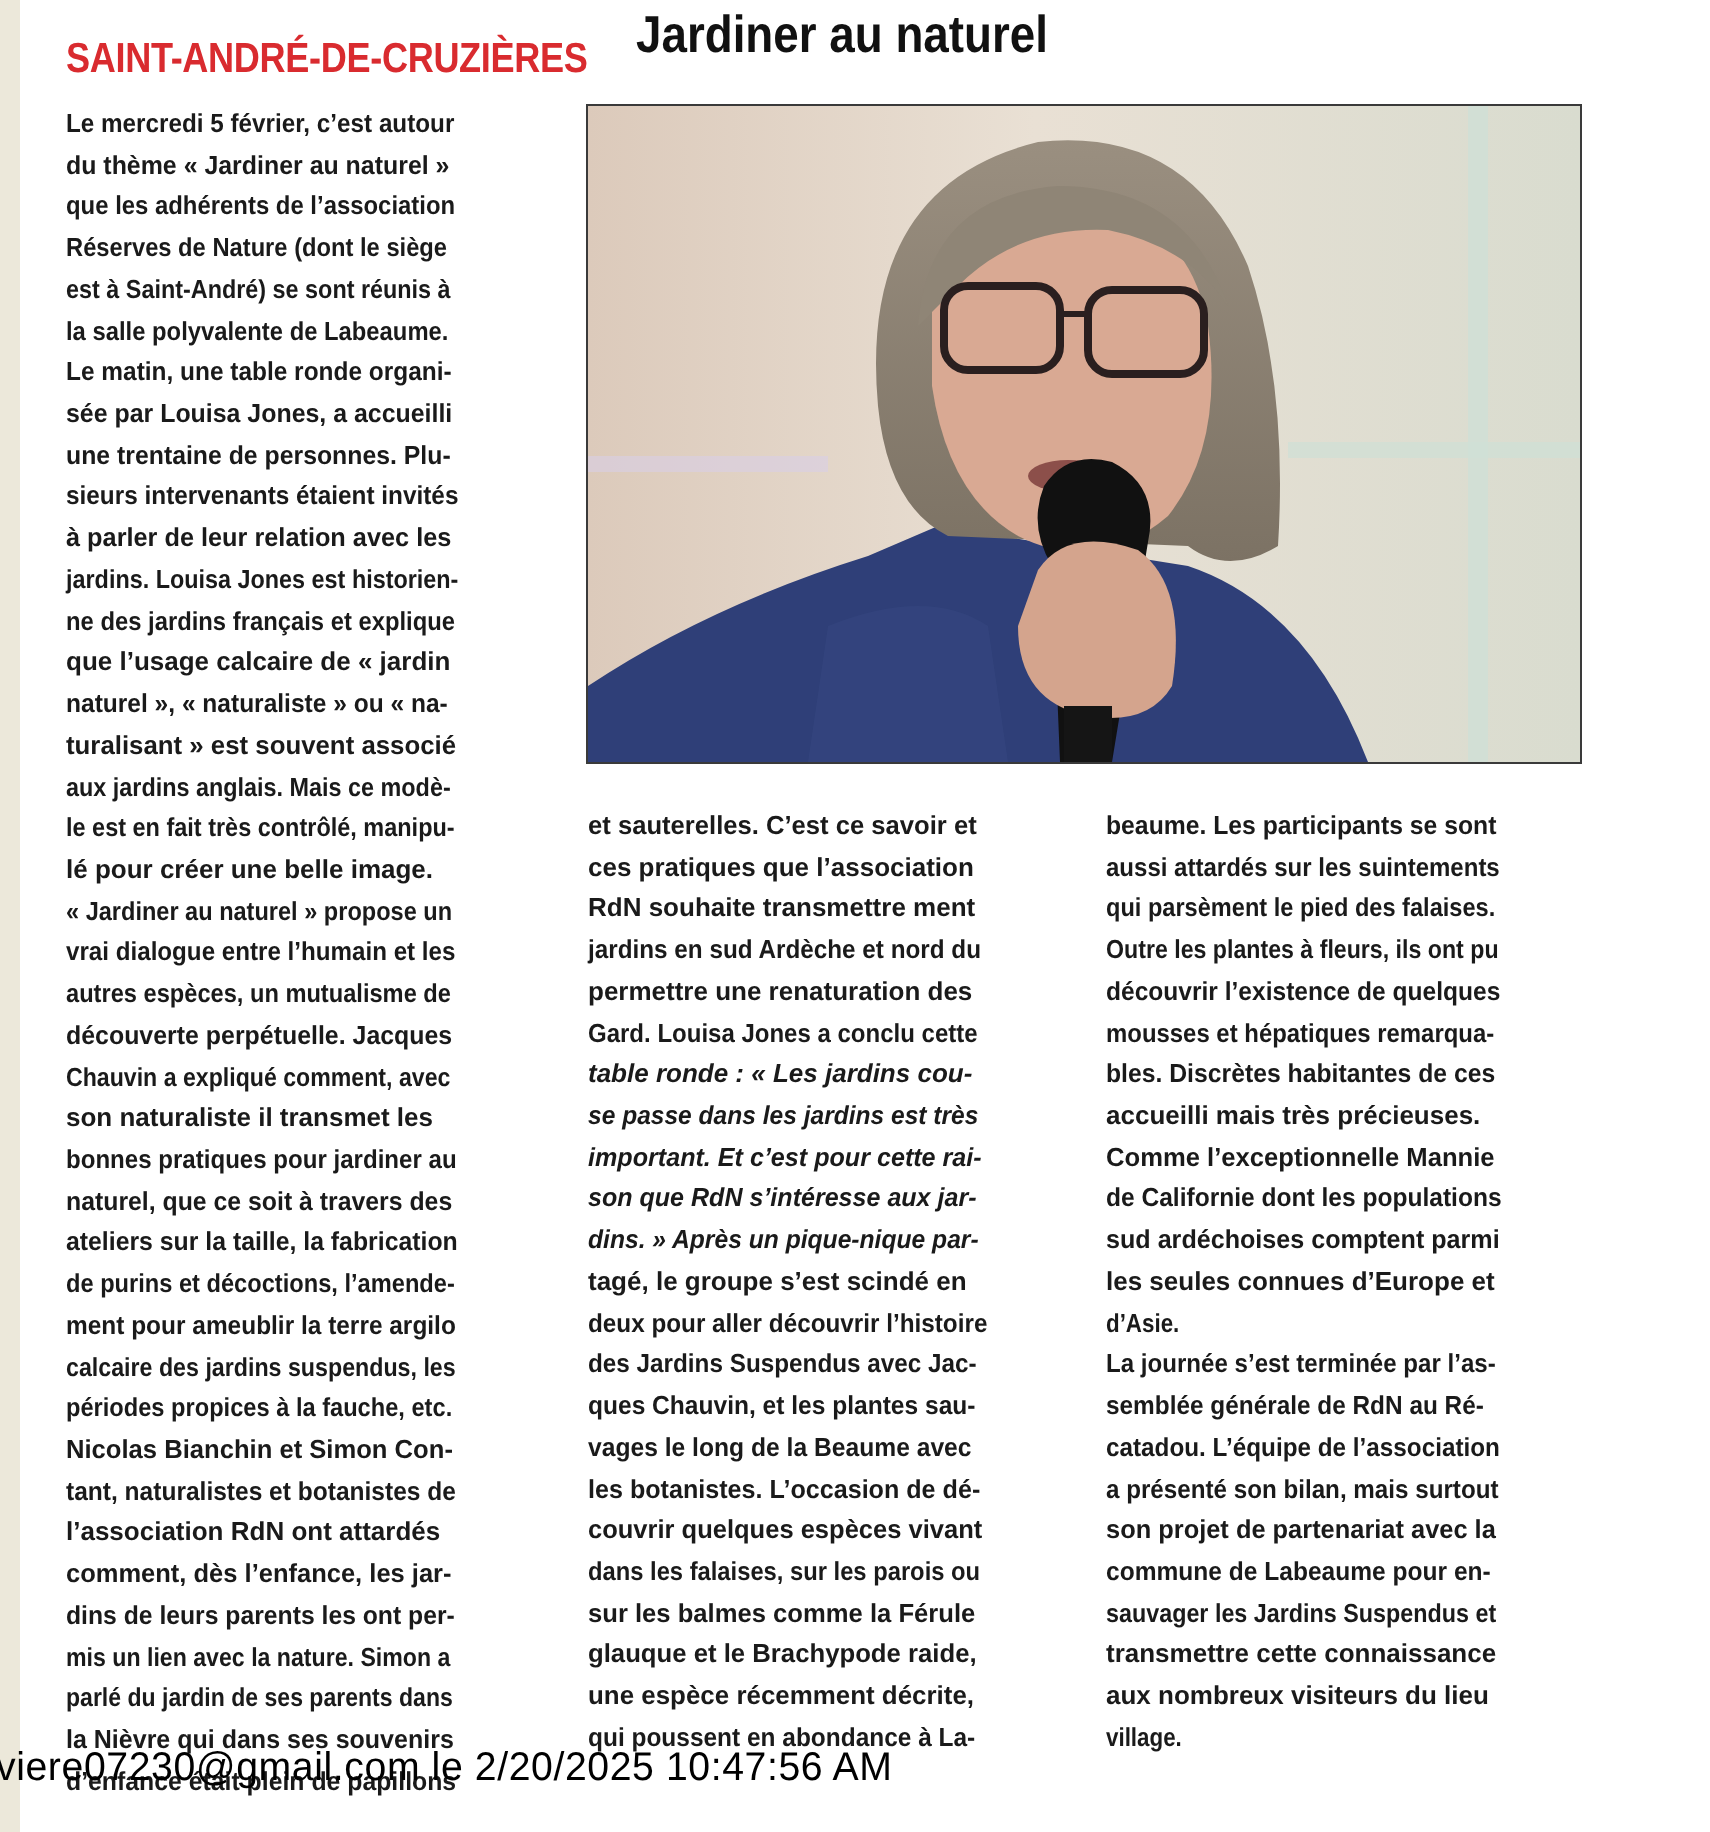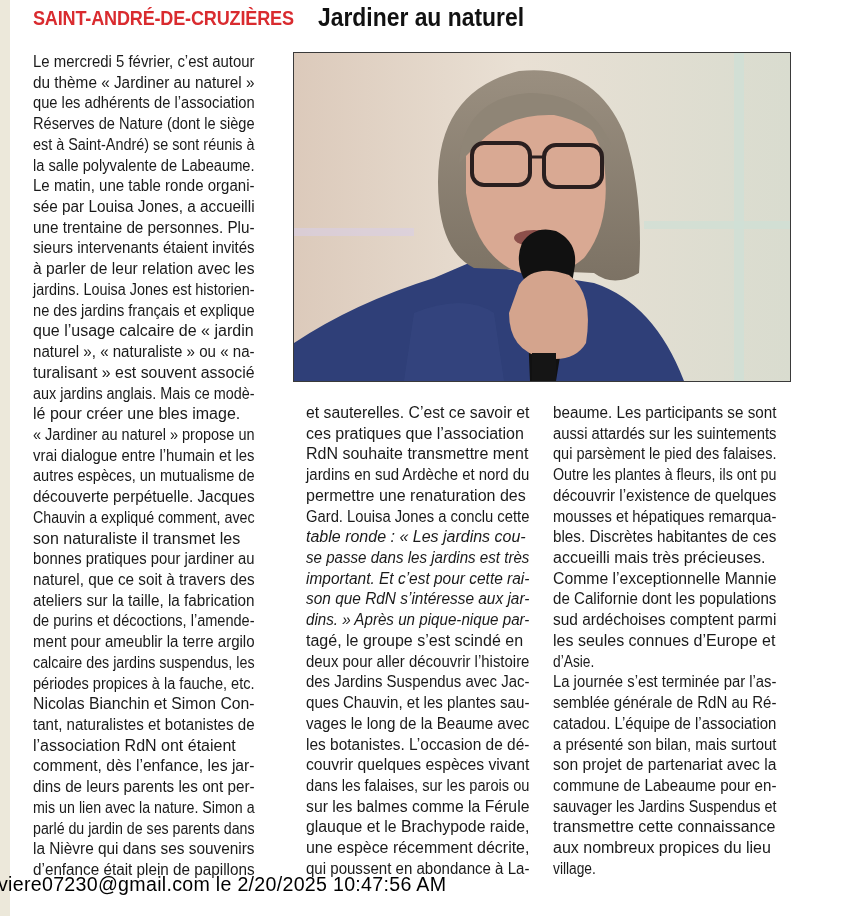--- a/index.html
+++ b/index.html
@@ -8,53 +8,54 @@
       background: #ffffff;
       font-family: "Liberation Sans", sans-serif;
       color: #1a1a1a;
     }
     .margin-strip {
       position: absolute; left: 0; top: 0; width: 10px; height: 916px;
       background: #ece8da;
     }
     .header {
       position: absolute; left: 33px; top: 6px; height: 36px;
-      display: flex; align-items: flex-start; white-space: nowrap;
+      display: flex; align-items: flex-end; white-space: nowrap;
     }
     .kicker {
       color: #d92b2f; font-weight: bold; font-size: 21px;
       transform: scaleX(0.86); transform-origin: left center;
       display: inline-block; letter-spacing: -0.2px;
     }
     .headline {
       position: absolute; left: 318px; top: 2px;
       color: #111; font-weight: bold; font-size: 26px;
       transform: scaleX(0.88); transform-origin: left center;
       display: inline-block; white-space: nowrap;
     }
     .photo {
       position: absolute; left: 293px; top: 52px; width: 496px; height: 328px;
       border: 1px solid #3a3a3a; overflow: hidden;
       background: linear-gradient(90deg, #d9cbbd 0%, #e6dccf 40%, #e2ddd2 70%, #d5d8cc 100%);
     }
     .photo svg { display: block; width: 100%; height: 100%; }
     .col {
-      position: absolute; font-size: 16px; line-height: 20.72px;
+      position: absolute; font-size: 13px; line-height: 20.72px;
       text-align: justify;
+      font-weight: bold;
     }
     .col .line {
       display: block; white-space: nowrap; height: 20.72px;
       overflow: visible;
       transform-origin: left top;
     }
     .col .ln {
       display: inline-block; transform: scaleX(0.86); transform-origin: left top;
     }
     .col-left { left: 33px; top: 52px; width: 238px; }
-    .col-mid { left: 294px; top: 403px; width: 240px; margin-left: 12px; }
+    .col-mid { left: 294px; top: 403px; width: 240px; }
     .col-right { left: 553px; top: 403px; width: 240px; }
     .watermark {
       position: absolute; left: -2px; top: 873px;
       font-size: 20px; color: #000; white-space: nowrap;
       transform: scaleX(0.98); transform-origin: left top;
       letter-spacing: 0.3px;
     }
   </style>
 </head>
 <body>
@@ -117,37 +118,38 @@
     <span class="line"><span class="ln" style="transform: scaleX(0.958048);">sée par Louisa Jones, a accueilli</span></span>
     <span class="line"><span class="ln" style="transform: scaleX(0.954326);">une trentaine de personnes. Plu-</span></span>
     <span class="line"><span class="ln" style="transform: scaleX(0.936489);">sieurs intervenants étaient invités</span></span>
     <span class="line"><span class="ln" style="transform: scaleX(0.973104);">à parler de leur relation avec les</span></span>
     <span class="line"><span class="ln" style="transform: scaleX(0.899333);">jardins. Louisa Jones est historien-</span></span>
     <span class="line"><span class="ln" style="transform: scaleX(0.91577);">ne des jardins français et explique</span></span>
     <span class="line"><span class="ln" style="transform: scaleX(1);">que l’usage calcaire de « jardin</span></span>
     <span class="line"><span class="ln" style="transform: scaleX(0.943508);">naturel », « naturaliste » ou « na-</span></span>
     <span class="line"><span class="ln" style="transform: scaleX(0.992442);">turalisant » est souvent associé</span></span>
     <span class="line"><span class="ln" style="transform: scaleX(0.899386);">aux jardins anglais. Mais ce modè-</span></span>
-    <span class="line"><span class="ln" style="transform: scaleX(1);">lé pour créer une bles image.</span></span>
+    <span class="line"><span class="ln" style="transform: scaleX(0.902637);">le est en fait très contrôlé, manipu-</span></span>
+    <span class="line"><span class="ln" style="transform: scaleX(1);">lé pour créer une belle image.</span></span>
     <span class="line"><span class="ln" style="transform: scaleX(0.90575);">« Jardiner au naturel » propose un</span></span>
     <span class="line"><span class="ln" style="transform: scaleX(0.929461);">vrai dialogue entre l’humain et les</span></span>
     <span class="line"><span class="ln" style="transform: scaleX(0.909156);">autres espèces, un mutualisme de</span></span>
     <span class="line"><span class="ln" style="transform: scaleX(0.957987);">découverte perpétuelle. Jacques</span></span>
     <span class="line"><span class="ln" style="transform: scaleX(0.889668);">Chauvin a expliqué comment, avec</span></span>
     <span class="line"><span class="ln" style="transform: scaleX(1);">son naturaliste il transmet les</span></span>
     <span class="line"><span class="ln" style="transform: scaleX(0.925901);">bonnes pratiques pour jardiner au</span></span>
     <span class="line"><span class="ln" style="transform: scaleX(0.954446);">naturel, que ce soit à travers des</span></span>
     <span class="line"><span class="ln" style="transform: scaleX(0.954506);">ateliers sur la taille, la fabrication</span></span>
     <span class="line"><span class="ln" style="transform: scaleX(0.909102);">de purins et décoctions, l’amende-</span></span>
     <span class="line"><span class="ln" style="transform: scaleX(0.940131);">ment pour ameublir la terre argilo</span></span>
     <span class="line"><span class="ln" style="transform: scaleX(0.892849);">calcaire des jardins suspendus, les</span></span>
     <span class="line"><span class="ln" style="transform: scaleX(0.909102);">périodes propices à la fauche, etc.</span></span>
     <span class="line"><span class="ln" style="transform: scaleX(0.984679);">Nicolas Bianchin et Simon Con-</span></span>
     <span class="line"><span class="ln" style="transform: scaleX(0.943508);">tant, naturalistes et botanistes de</span></span>
-    <span class="line"><span class="ln" style="transform: scaleX(1);">l’association RdN ont étaient</span></span>
+    <span class="line"><span class="ln" style="transform: scaleX(1);">l’association RdN ont attardés</span></span>
     <span class="line"><span class="ln" style="transform: scaleX(0.980874);">comment, dès l’enfance, les jar-</span></span>
     <span class="line"><span class="ln" style="transform: scaleX(0.950811);">dins de leurs parents les ont per-</span></span>
     <span class="line"><span class="ln" style="transform: scaleX(0.88972);">mis un lien avec la nature. Simon a</span></span>
     <span class="line"><span class="ln" style="transform: scaleX(0.886406);">parlé du jardin de ses parents dans</span></span>
     <span class="line"><span class="ln" style="transform: scaleX(0.961859);">la Nièvre qui dans ses souvenirs</span></span>
     <span class="line"><span class="ln" style="transform: scaleX(0.954266);">d’enfance était plein de papillons</span></span>
   </div>
 <div class="col col-mid" id="col-mid">
     <span class="line"><span class="ln" style="transform: scaleX(0.985184);">et sauterelles. C’est ce savoir et</span></span>
     <span class="line"><span class="ln" style="transform: scaleX(1);">ces pratiques que l’association</span></span>
@@ -188,17 +190,17 @@
     <span class="line"><span class="ln" style="transform: scaleX(1);">les seules connues d’Europe et</span></span>
     <span class="line"><span class="ln">d’Asie.</span></span>
     <span class="line"><span class="ln" style="transform: scaleX(0.926977);">La journée s’est terminée par l’as-</span></span>
     <span class="line"><span class="ln" style="transform: scaleX(0.937271);">semblée générale de RdN au Ré-</span></span>
     <span class="line"><span class="ln" style="transform: scaleX(0.933625);">catadou. L’équipe de l’association</span></span>
     <span class="line"><span class="ln" style="transform: scaleX(0.930345);">a présenté son bilan, mais surtout</span></span>
     <span class="line"><span class="ln" style="transform: scaleX(0.977348);">son projet de partenariat avec la</span></span>
     <span class="line"><span class="ln" style="transform: scaleX(0.944301);">commune de Labeaume pour en-</span></span>
     <span class="line"><span class="ln" style="transform: scaleX(0.897091);">sauvager les Jardins Suspendus et</span></span>
     <span class="line"><span class="ln" style="transform: scaleX(1);">transmettre cette connaissance</span></span>
-    <span class="line"><span class="ln" style="transform: scaleX(1);">aux nombreux propices du lieu</span></span>
+    <span class="line"><span class="ln" style="transform: scaleX(1);">aux nombreux visiteurs du lieu</span></span>
     <span class="line"><span class="ln">village.</span></span>
   </div>
 
 <div class="watermark">viere07230@gmail.com le 2/20/2025 10:47:56 AM</div>
 
 </body></html>

